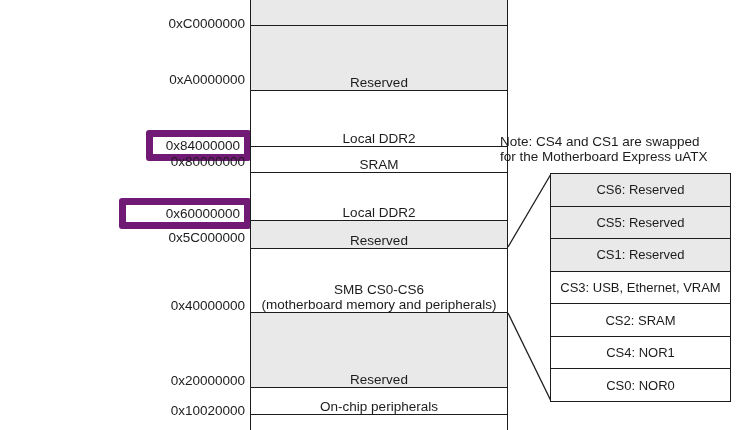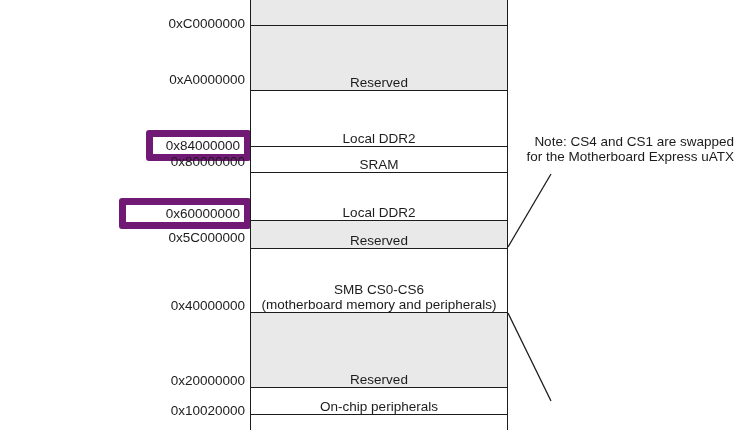--- a/index.html
+++ b/index.html
@@ -58,21 +58,21 @@
   }
   .region + .region { border-top: 1.5px solid #1c1c1c; }
   .shaded { background: #e9e9e9; }
 
   
   .note {
     position: absolute;
     left: 452px;
     top: 134px;
     width: 234px;
-    text-align: right;
+    text-align: left;
     font-size: 13.5px;
     line-height: 15px;
   }
 
   
   .csbox {
     position: absolute;
     left: 502px;
     top: 173px;
     width: 181px;
@@ -150,14 +150,23 @@
   <svg class="funnel" viewBox="0 0 737 430" xmlns="http://www.w3.org/2000/svg">
     <line x1="460" y1="247" x2="503" y2="174" stroke="#1c1c1c" stroke-width="1.3"></line>
     <line x1="460" y1="313" x2="503" y2="401" stroke="#1c1c1c" stroke-width="1.3"></line>
   </svg>
 
   <div class="note">
     <div>Note: CS4 and CS1 are swapped</div>
     <div>for the Motherboard Express uATX</div>
   </div>
 
+  <div class="csbox">
+    <div class="csrow shaded">CS6: Reserved</div>
+    <div class="csrow shaded">CS5: Reserved</div>
+    <div class="csrow shaded">CS1: Reserved</div>
+    <div class="csrow">CS3: USB, Ethernet, VRAM</div>
+    <div class="csrow">CS2: SRAM</div>
+    <div class="csrow">CS4: NOR1</div>
+    <div class="csrow">CS0: NOR0</div>
+  </div>
 
 </div>
 
 </body></html>

